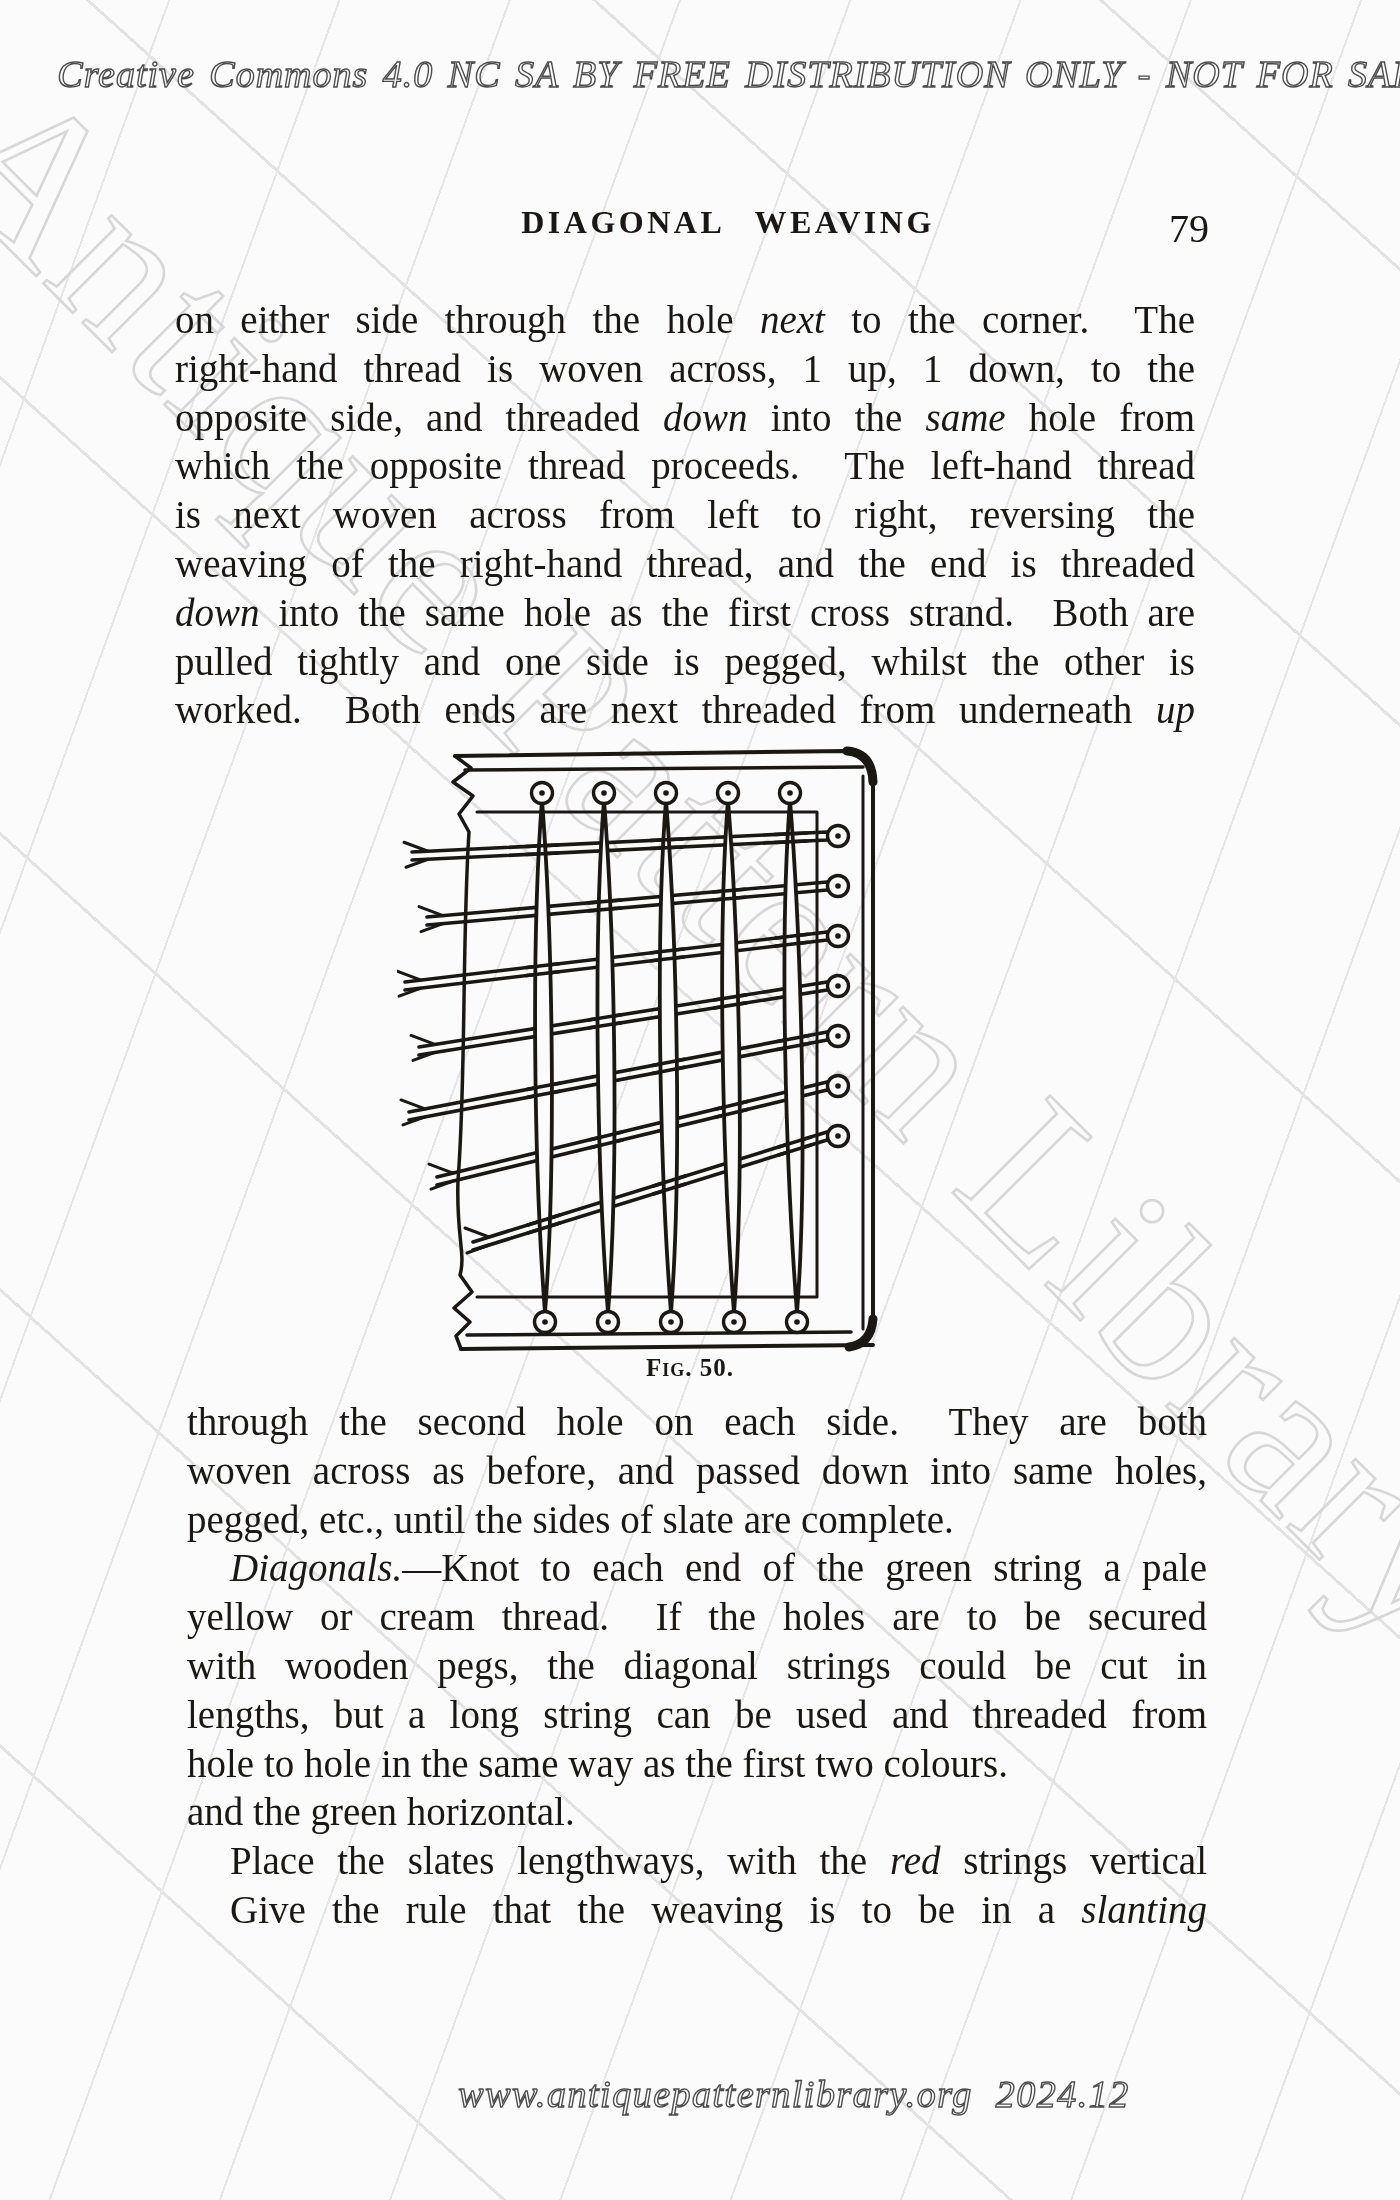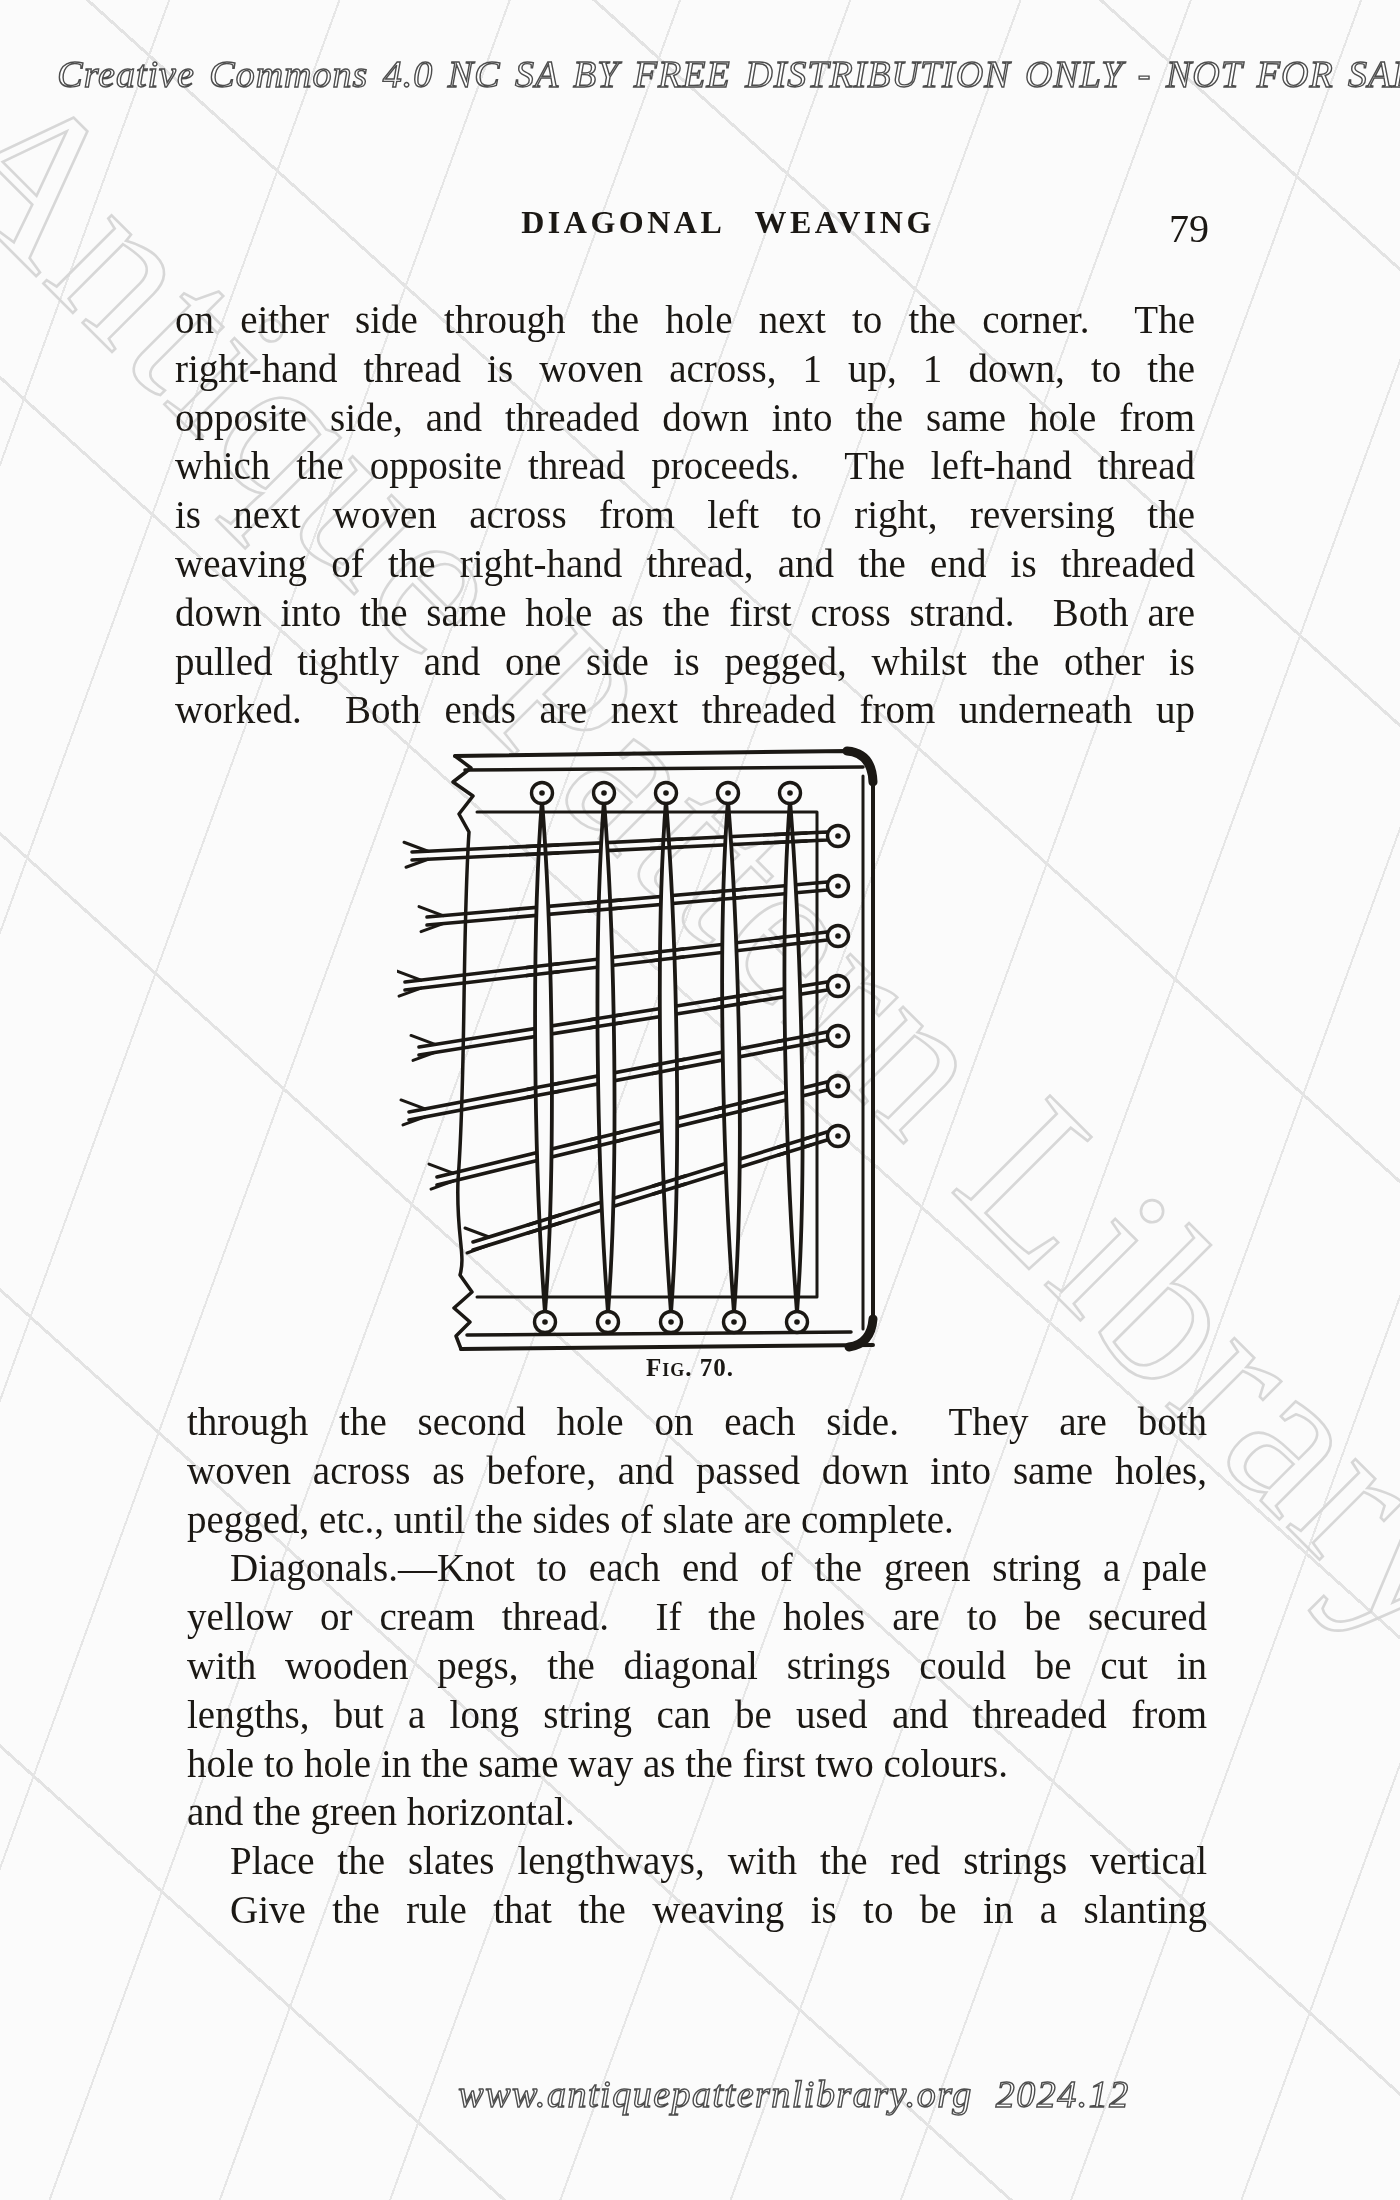--- a/index.html
+++ b/index.html
@@ -33,21 +33,21 @@
     font-weight:bold;font-size:32px;
     letter-spacing:3.5px;word-spacing:20px;white-space:nowrap;
   }
   .pageno{position:absolute;right:-14px;top:1px;font-size:40px;}
   .body{left:175px;width:1020px;font-size:39px;line-height:48.8px;}
   .b1{top:296px;}
   .b2{top:1398px;margin-left:12px;}
   .line{text-align:justify;text-align-last:justify;height:48.8px;white-space:nowrap;}
   .line.last{text-align-last:left;}
   .line.indent{text-indent:43px;}
-  .it{}
+  .it{font-style:italic;}
   .fig{left:397px;top:740px;width:486px;height:640px;}
   .caption{
     top:1354px;left:560px;width:260px;text-align:center;
     font-size:25px;font-weight:bold;font-variant:small-caps;letter-spacing:1px;
   }
 </style>
 </head>
 <body>
 
 <div class="page">
@@ -187,21 +187,21 @@
         <circle cx="391" cy="246" r="2.8" fill="#1b1814"></circle>
         <circle cx="391" cy="296" r="10.5" fill="#fbfbfb" stroke="#1b1814" stroke-width="3.4"></circle>
         <circle cx="391" cy="296" r="2.8" fill="#1b1814"></circle>
         <circle cx="391" cy="346" r="10.5" fill="#fbfbfb" stroke="#1b1814" stroke-width="3.4"></circle>
         <circle cx="391" cy="346" r="2.8" fill="#1b1814"></circle>
         <circle cx="391" cy="396" r="10.5" fill="#fbfbfb" stroke="#1b1814" stroke-width="3.4"></circle>
         <circle cx="391" cy="396" r="2.8" fill="#1b1814"></circle>
       </svg>
   </div>
 
-  <div class="caption">Fig. 70.</div>
+  <div class="caption">Fig. 50.</div>
 
   <div class="body b2">
       <div class="line"><span>through the second hole on each side.  They are both</span></div>
       <div class="line"><span>woven across as before, and passed down into same holes,</span></div>
       <div class="line last"><span>pegged, etc., until the sides of slate are complete.</span></div>
       <div class="line indent"><span class="it">Diagonals.</span><span>—Knot to each end of the green string a pale</span></div>
       <div class="line"><span>yellow or cream thread.  If the holes are to be secured</span></div>
       <div class="line"><span>with wooden pegs, the diagonal strings could be cut in</span></div>
       <div class="line"><span>lengths, but a long string can be used and threaded from</span></div>
       <div class="line last"><span>hole to hole in the same way as the first two colours.</span></div>

